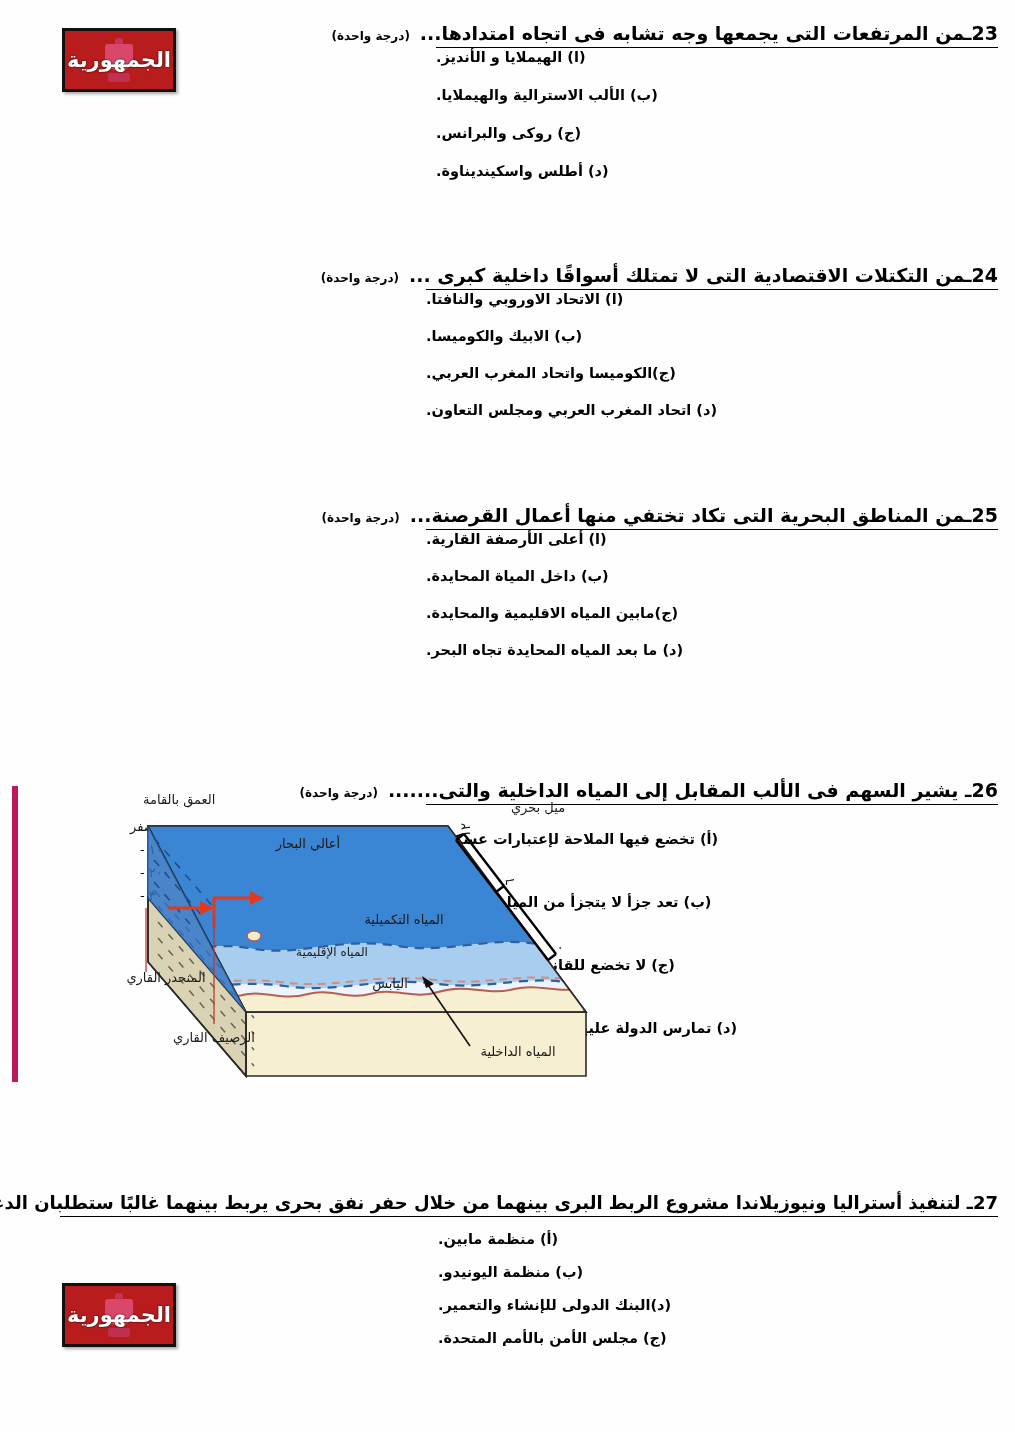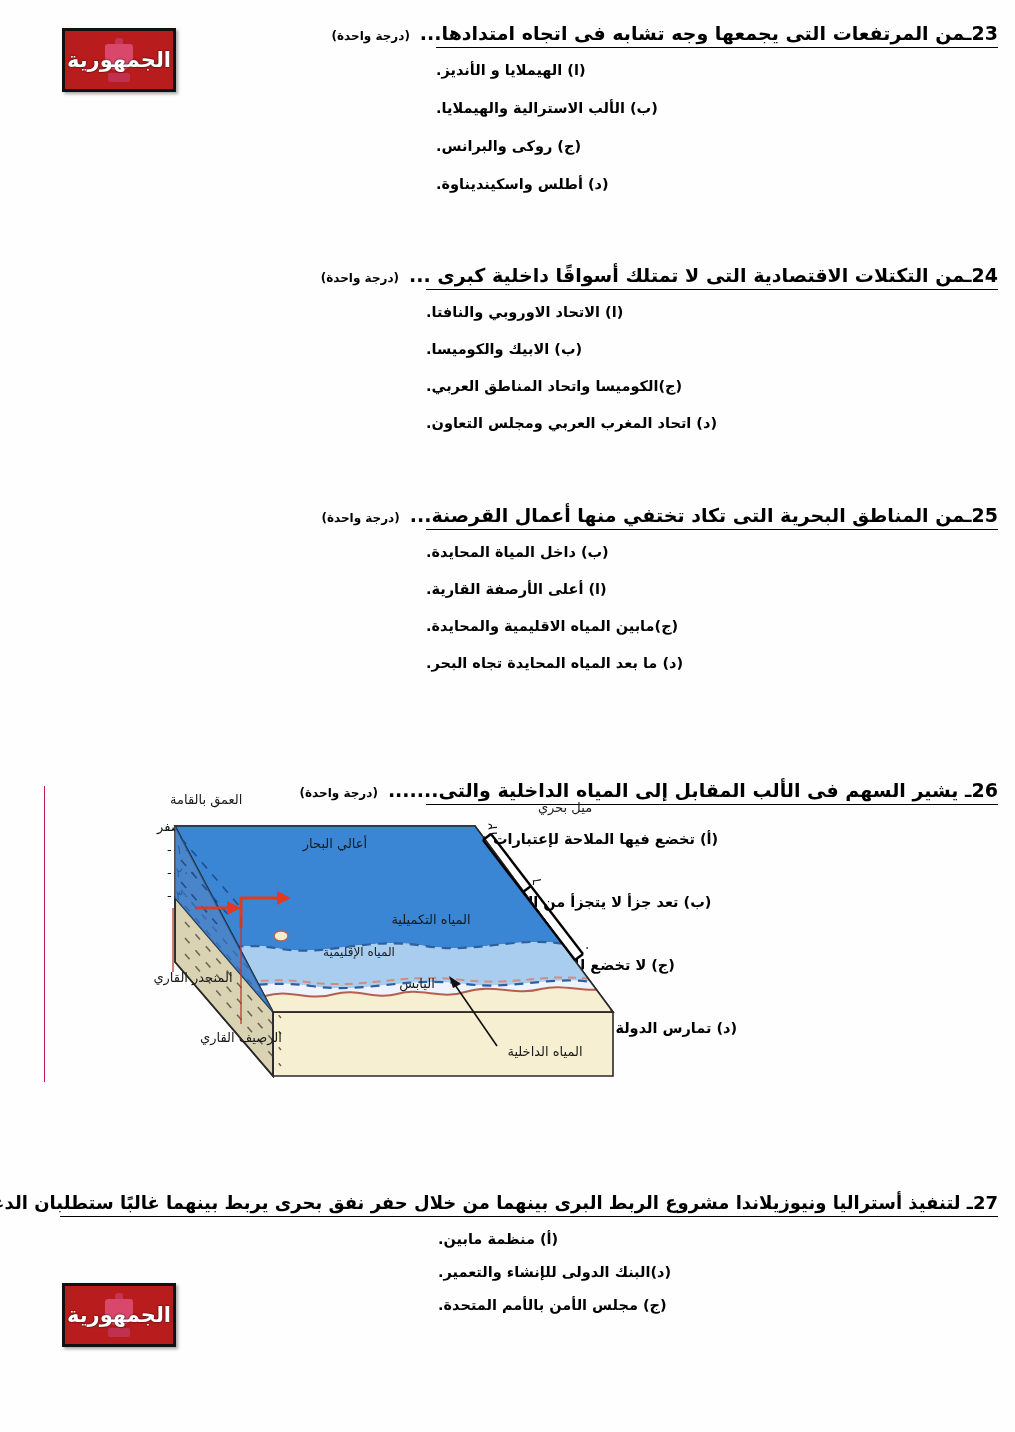--- a/index.html
+++ b/index.html
@@ -109,21 +109,21 @@
     white-space: nowrap;
     letter-spacing: -0.2px;
   }
   .q-mark {
     font-size: 12px;
     font-weight: bold;
     white-space: nowrap;
     margin-inline-start: 10px;
   }
   .q-options {
-    margin-top: 14px;
+    margin-top: 1px;
     direction: rtl;
     text-align: left;
   }
   .q-option {
     font-size: 14.5px;
     font-weight: bold;
     text-align: left;
     white-space: nowrap;
     letter-spacing: -0.2px;
   }
@@ -142,25 +142,25 @@
   #q26 .q-option { margin-bottom: 47px; }
 
   #q27 { right: 17px; top: 1192px; width: 938px; }
   #q27 .q-text { font-size: 18px; }
   #q27 .q-options { margin-top: 14px; width: 560px; margin-left: auto; }
   #q27 .q-option { margin-bottom: 17px; }
 
   
   #figure {
     position: absolute;
-    left: 44px;
+    left: 12px;
     top: 786px;
     width: 580px;
     height: 296px;
-    border-left: 1px solid #be185d;
+    border-left: 6px solid #be185d;
   }
   #figure svg { display: block; }
   .fig-label {
     font-family: "DejaVu Sans", "Liberation Sans", sans-serif;
     font-size: 13px;
     fill: #1a1a1a;
   }
   .fig-label-sm { font-size: 12px; }
   .fig-num { font-size: 13px; fill: #111; }
 </style>
@@ -194,33 +194,33 @@
   </div>
 
   <div class="question-block" id="q24">
     <div class="q-head">
       <div class="q-text">24ـمن التكتلات الاقتصادية التى لا تمتلك أسواقًا داخلية كبرى ...</div>
       <div class="q-mark">(درجة واحدة)</div>
     </div>
     <div class="q-options">
       <div class="q-option">(ا) الاتحاد الاوروبي والنافتا.</div>
       <div class="q-option">(ب) الابيك والكوميسا.</div>
-      <div class="q-option">(ج)الكوميسا واتحاد المناطق العربي.</div>
+      <div class="q-option">(ج)الكوميسا واتحاد المغرب العربي.</div>
       <div class="q-option">(د) اتحاد المغرب العربي ومجلس التعاون.</div>
     </div>
   </div>
 
   <div class="question-block" id="q25">
     <div class="q-head">
       <div class="q-text">25ـمن المناطق البحرية التى تكاد تختفي منها أعمال القرصنة...</div>
       <div class="q-mark">(درجة واحدة)</div>
     </div>
     <div class="q-options">
+      <div class="q-option">(ا) أعلى الأرصفة القارية.</div>
       <div class="q-option">(ب) داخل المياة المحايدة.</div>
-      <div class="q-option">(ا) أعلى الأرصفة القارية.</div>
       <div class="q-option">(ج)مابين المياه الاقليمية والمحايدة.</div>
       <div class="q-option">(د) ما بعد المياه المحايدة تجاه البحر.</div>
     </div>
   </div>
 
   <div class="question-block" id="q26">
     <div class="q-head">
       <div class="q-text">26ـ يشير السهم  فى الألب المقابل إلى المياه الداخلية والتى.......</div>
       <div class="q-mark">(درجة واحدة)</div>
     </div>
@@ -327,20 +327,21 @@
     </svg>
   </div>
 
   <div class="question-block" id="q27">
     <div class="q-head">
       <div class="q-text">27ـ لتنفيذ أستراليا ونيوزيلاندا مشروع الربط البرى بينهما من خلال حفر نفق بحرى يربط بينهما غالبًا ستطلبان الدعم المادى من...</div>
       <div class="q-mark">(درجة واحدة)</div>
     </div>
     <div class="q-options">
       <div class="q-option">(أ) منظمة مابين.</div>
+      <div class="q-option">(ب) منظمة اليونيدو.</div>
       <div class="q-option">(د)البنك الدولى للإنشاء والتعمير.</div>
       <div class="q-option">(ج) مجلس الأمن بالأمم المتحدة.</div>
     </div>
   </div>
 
   <div class="stamp" id="stamp-bottom">
     <div class="stamp-inner">
       <div class="stamp-emblem">
         <div class="head"></div>
           <div class="shield"></div>

